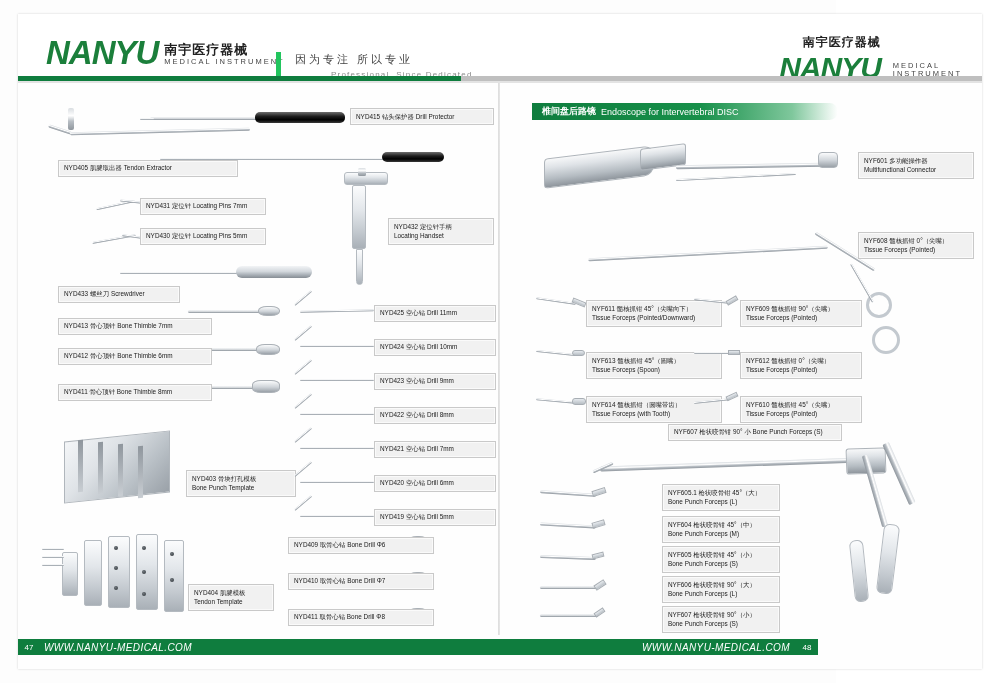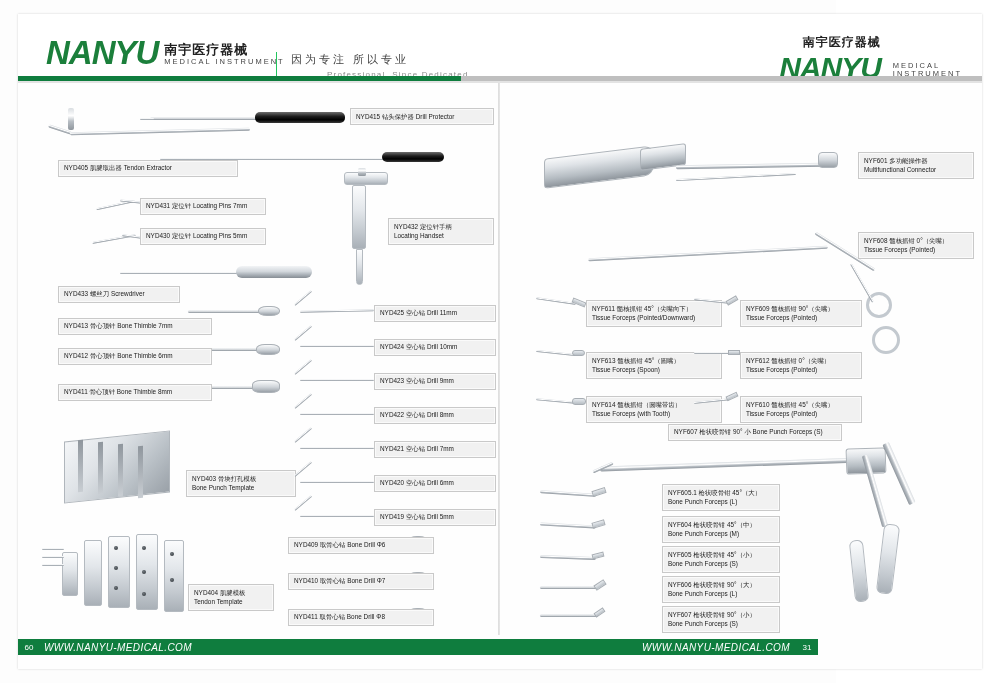--- a/index.html
+++ b/index.html
@@ -40,21 +40,21 @@
     color:#1b7f3b;
   }
   .nanyu-sub {
     margin-left:6px; margin-bottom:2px;
     line-height:1.15;
   }
   .nanyu-cn { font-size:13px; color:#222; font-weight:bold; letter-spacing:1px; }
   .nanyu-en { font-size:7.5px; color:#444; letter-spacing:2px; }
   .slogan {
     position:absolute; left:258px; top:38px;
-    border-left:1px solid #22c55e; padding-left:14px;
+    border-left:5px solid #22c55e; padding-left:14px;
   }
   .slogan-cn { font-size:11px; color:#444; letter-spacing:3px; }
   .slogan-en { font-size:8px; color:#8a8a8a; letter-spacing:1.2px; margin-top:3px;margin-left:36px; }
   .logo-right .nanyu-word { font-size:30px; color:#1b7f3b; }
   .logo-right .nanyu-cn { font-size:12px; }
   .hdr-rule {
     position:absolute; left:18px; top:76px; width:964px; height:5px;
     background:linear-gradient(to right,#0f7d3e 0%, #0f7d3e 46%, #bfbfbf 46%, #bfbfbf 100%);
   }
   .hdr-rule2 {
@@ -365,20 +365,24 @@
     <span><span>NYD410</span> <span>取骨心钻</span> <span>Bone Drill  Φ7</span></span>
   </div>
   <div class="inst">
     <div class="rod" style="left:296px; top:612px; width:120px;"></div>
     <div class="tip-oval" style="left:408px; top:608px; width:20px; height:10px; background:linear-gradient(to bottom,#ffffff,#e8eaec);"></div>
   </div>
   <div class="lbl" style="left:288px; top:609px; width:146px;">
     <span><span>NYD411</span> <span>取骨心钻</span> <span>Bone Drill  Φ8</span></span>
   </div>
 
+  <div class="sec-title">
+    <span class="cn">椎间盘后路镜</span>
+    <span>Endoscope for Intervertebral DISC</span>
+  </div>
 
   <div class="inst">
     <div class="scope-body" style="left:544px; top:152px; width:110px; height:30px; transform:skewY(-7deg); border-radius:4px 10px 10px 4px;"></div>
     <div class="scope-body" style="left:640px; top:146px; width:46px; height:22px; transform:skewY(-7deg);"></div>
     <div class="rod" style="left:676px; top:164px; width:150px; height:4px; transform:rotate(-1deg);"></div>
     <div class="rod thin" style="left:676px; top:176px; width:120px; transform:rotate(-3deg);"></div>
     <div class="connector-knob" style="left:818px; top:152px;"></div>
   </div>
   <div class="lbl two" style="left:858px; top:152px; width:116px;">
     <span><span>NYF601</span> <span>多功能操作器</span></span>
@@ -490,20 +494,20 @@
   <div class="lbl two" style="left:662px; top:576px; width:118px;">
     <span><span>NYF606</span> <span>枪状咬骨钳 90°（大）</span></span>
     <span class="l2">Bone Punch Forceps (L)</span>
   </div>
   <div class="lbl two" style="left:662px; top:606px; width:118px;">
     <span><span>NYF607</span> <span>枪状咬骨钳 90°（小）</span></span>
     <span class="l2">Bone Punch Forceps (S)</span>
   </div>
 
   <div class="footer-l">
-    <div class="pagenum">60</div>
+    <div class="pagenum">47</div>
     <div class="footer-url">WWW.NANYU-MEDICAL.COM</div>
   </div>
   <div class="footer-r">
-    <div class="pagenum">31</div>
+    <div class="pagenum">48</div>
     <div class="footer-url">WWW.NANYU-MEDICAL.COM</div>
   </div>
 </div>
 
 </body></html>

